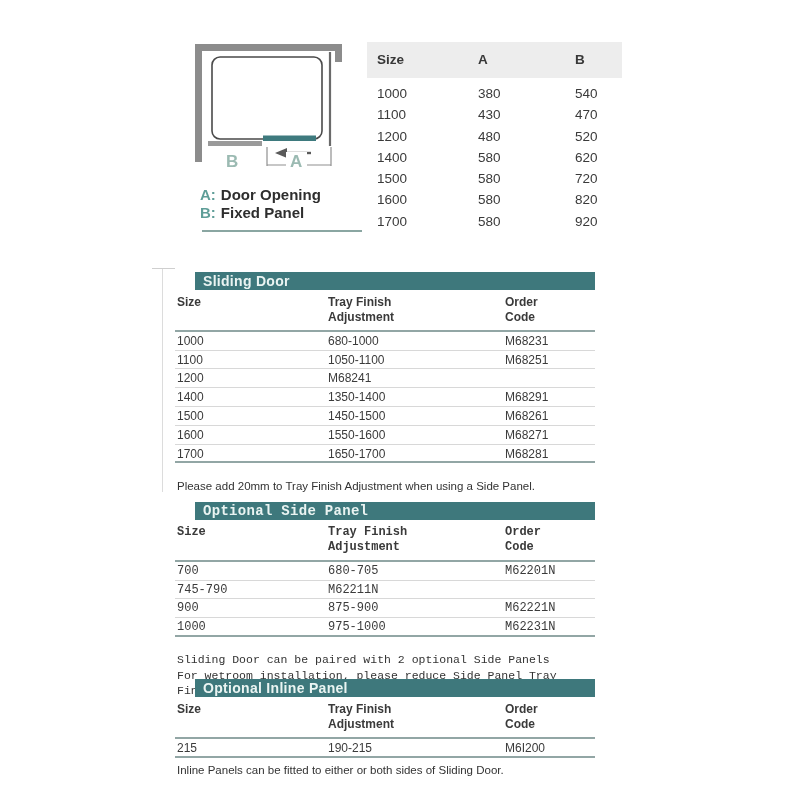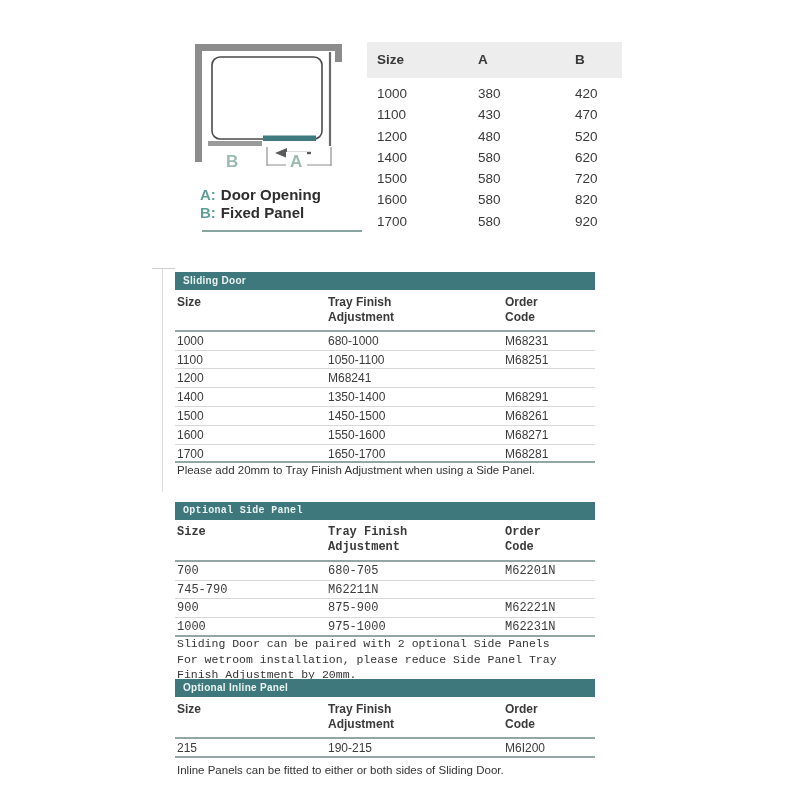--- a/index.html
+++ b/index.html
@@ -31,35 +31,35 @@
     display:grid; grid-template-columns:111px 97px 1fr; height:21.3px; line-height:21.3px;
     font-size:13.5px; font-weight:500; color:#3a3a3a;
   }
   .st-row span:first-child { padding-left:10px; }
 
   
   .section { position:absolute; left:175px; width:420px; }
   .s1 { top:272px; } .s2 { top:502px;font-family:Liberation Mono, monospace; } .s3 { top:679px; }
   .section-bar {
     height:18px; line-height:18px; background:#3e787c; color:#eaf4f2;
-    font-size:10px; font-weight:bold; padding-left:8px; letter-spacing:0.3px;
+    font-size:14px; font-weight:bold; padding-left:8px; letter-spacing:0.3px;margin-left:20px;
   }
   .cols {
     display:grid; grid-template-columns:151px 177px 1fr;
     padding:5px 0 4px 2px; font-size:12px; font-weight:bold; color:#3a3a3a;
     line-height:1.28; border-bottom:2px solid #92a6a5;
   }
   .cols span { white-space:pre-line; }
   .rows .row {
     display:grid; grid-template-columns:151px 177px 1fr; height:18.8px; line-height:18.8px;
     font-size:12px; font-weight:500; color:#3b3b3b; padding-left:2px;
     border-bottom:1px solid #d8d8d8;
   }
   .rows .row:last-child { border-bottom:2px solid #92a6a5; }
-  .note { margin-top:0; padding-left:2px; font-size:11.5px; font-weight:500; color:#333333; line-height:1.25; }
+  .note { margin-top:16px; padding-left:2px; font-size:11.5px; font-weight:500; color:#333333; line-height:1.25; }
   .note + .note { margin-top:2px; }
   .s3 .note { margin-top:5px; }
 
   
   .edge-v { position:absolute; left:162px; top:268px; width:1px; height:224px; background:#dcdcdc; }
   .edge-h { position:absolute; left:152px; top:268px; width:23px; height:1px; background:#cfcfcf; }
 </style>
 </head>
 <body>
 
@@ -107,21 +107,21 @@
     <div class="st-header">
       <span>Size</span>
       <span>A</span>
       <span>B</span>
     </div>
     <div class="st-rows">
 
         <div class="st-row">
           <span>1000</span>
           <span>380</span>
-          <span>420</span>
+          <span>540</span>
         </div>
 
         <div class="st-row">
           <span>1100</span>
           <span>430</span>
           <span>470</span>
         </div>
 
         <div class="st-row">
           <span>1200</span>

